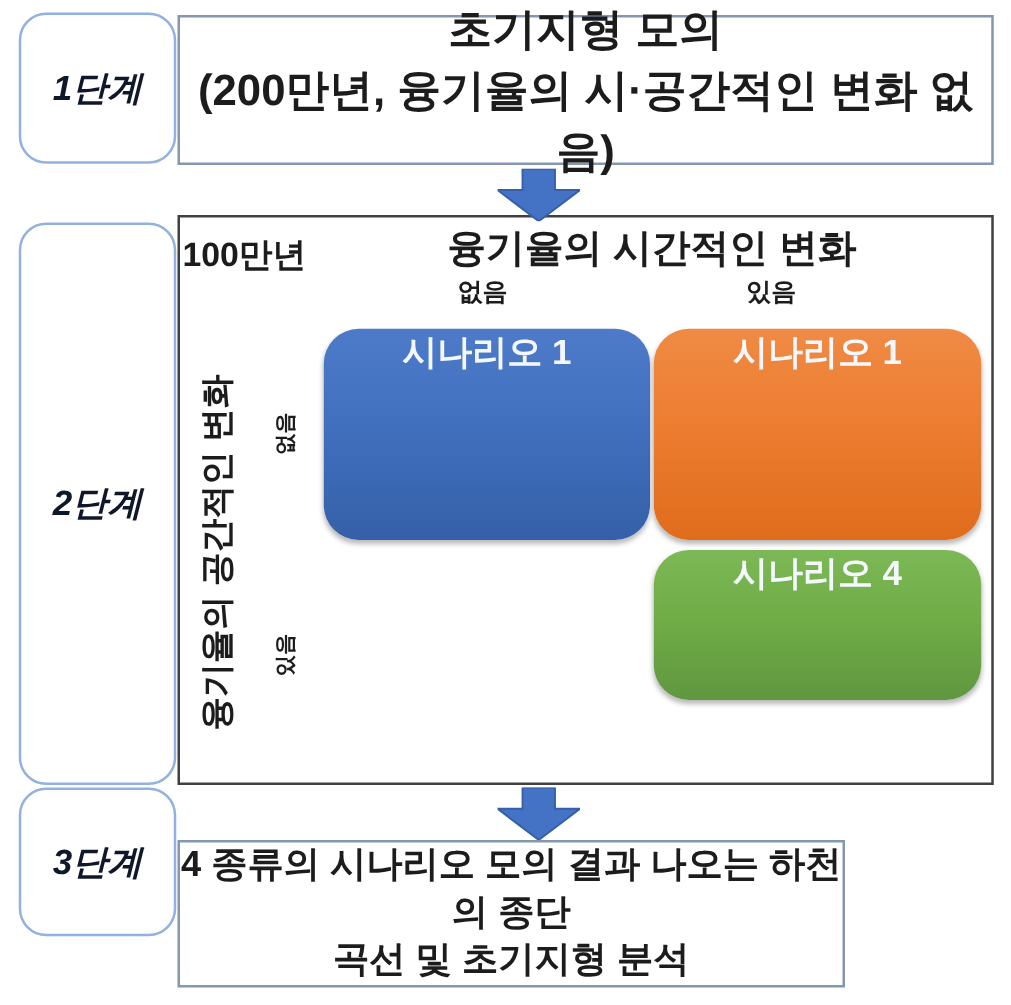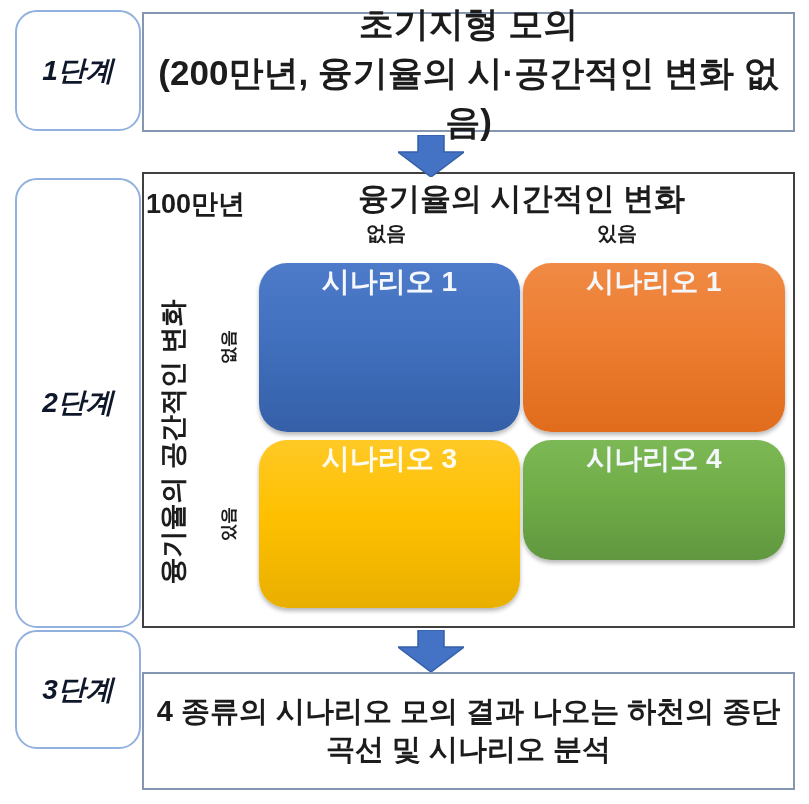--- a/index.html
+++ b/index.html
@@ -20,21 +20,21 @@
   #stage3-pill { left:15px; top:630px; width:126px; height:119px; }
 
   
   .flat-box {
     position:absolute; background:#ffffff; border:2px solid #8496b0;
     display:flex; flex-direction:column; align-items:center; justify-content:center;
     text-align:center; z-index:1;
   }
   #stage1-box { left:142px; top:12px;  width:653px; height:120px;
     font-size:35px; font-weight:600; line-height:1.4; }
-  #stage3-box { left:142px; top:672px; width:653px; height:118px;
+  #stage3-box { left:142px; top:672px; width:534px; height:118px;
     font-size:29px; font-weight:700; line-height:1.3; }
 
   
   #matrix {
     position:absolute; left:142px; top:172px; width:653px; height:456px;
     background:#ffffff; border:2px solid #404040; z-index:1;
   }
   .duration-note { position:absolute; left:2px; top:12px; font-size:27px; font-weight:700; }
   .col-axis-title { position:absolute; left:112px; top:4px; width:531px;
     text-align:center; font-size:31px; font-weight:700; }
@@ -100,33 +100,30 @@
     <div class="row-axis-title">융기율의 공간적인 변화</div>
     <div class="row-label" id="row-label-0">없음</div>
     <div class="row-label" id="row-label-1">있음</div>
 
     <div class="cell" id="cell-1">
       <span>시나리오 1</span>
     </div>
     <div class="cell" id="cell-2">
       <span>시나리오 1</span>
     </div>
-    <div class="cell" id="cell-3">
-      <span>시나리오 3</span>
-    </div>
     <div class="cell" id="cell-4">
       <span>시나리오 4</span>
     </div>
   </div>
 
   <svg class="down-arrow" id="arrow-2" viewBox="0 0 66 42">
     <polygon points="20,0 46,0 46,17 66,17 33,42 0,17 20,17" stroke="#3560A8" stroke-width="1.5" fill="#4472C4"></polygon>
   </svg>
 
   <div class="stage-pill" id="stage3-pill">
     <span>3단계</span>
   </div>
   <div class="flat-box" id="stage3-box">
     <div>4 종류의 시나리오 모의 결과 나오는 하천의 종단</div>
-    <div>곡선 및 시나리오 분석</div>
+    <div>곡선 및 초기지형 분석</div>
   </div>
 
 </div>
 
 </body></html>

